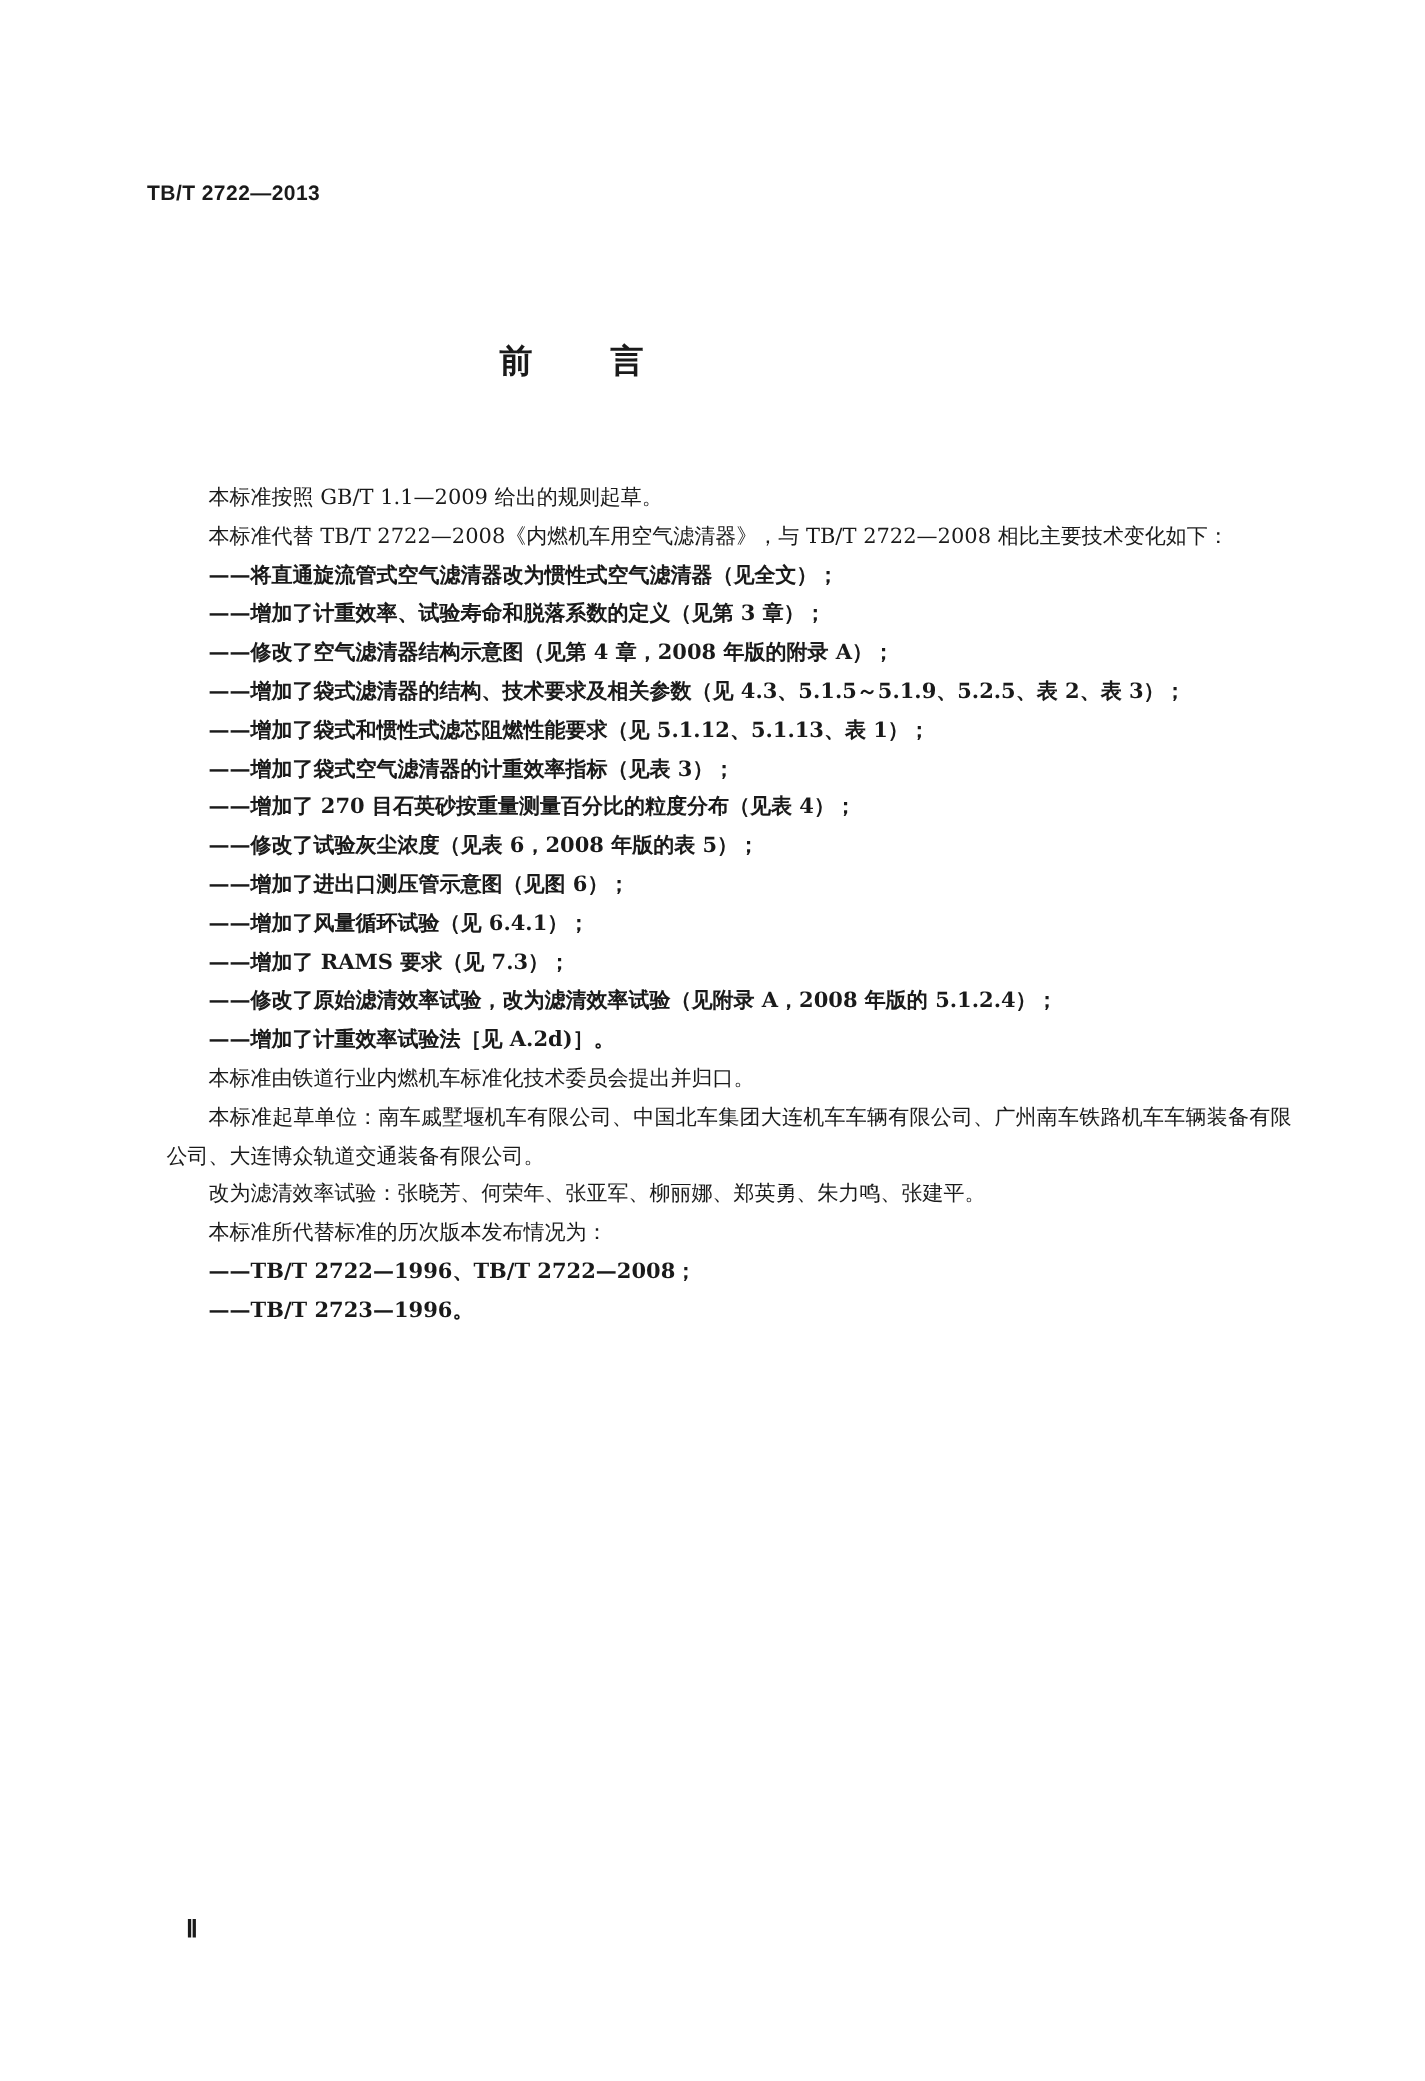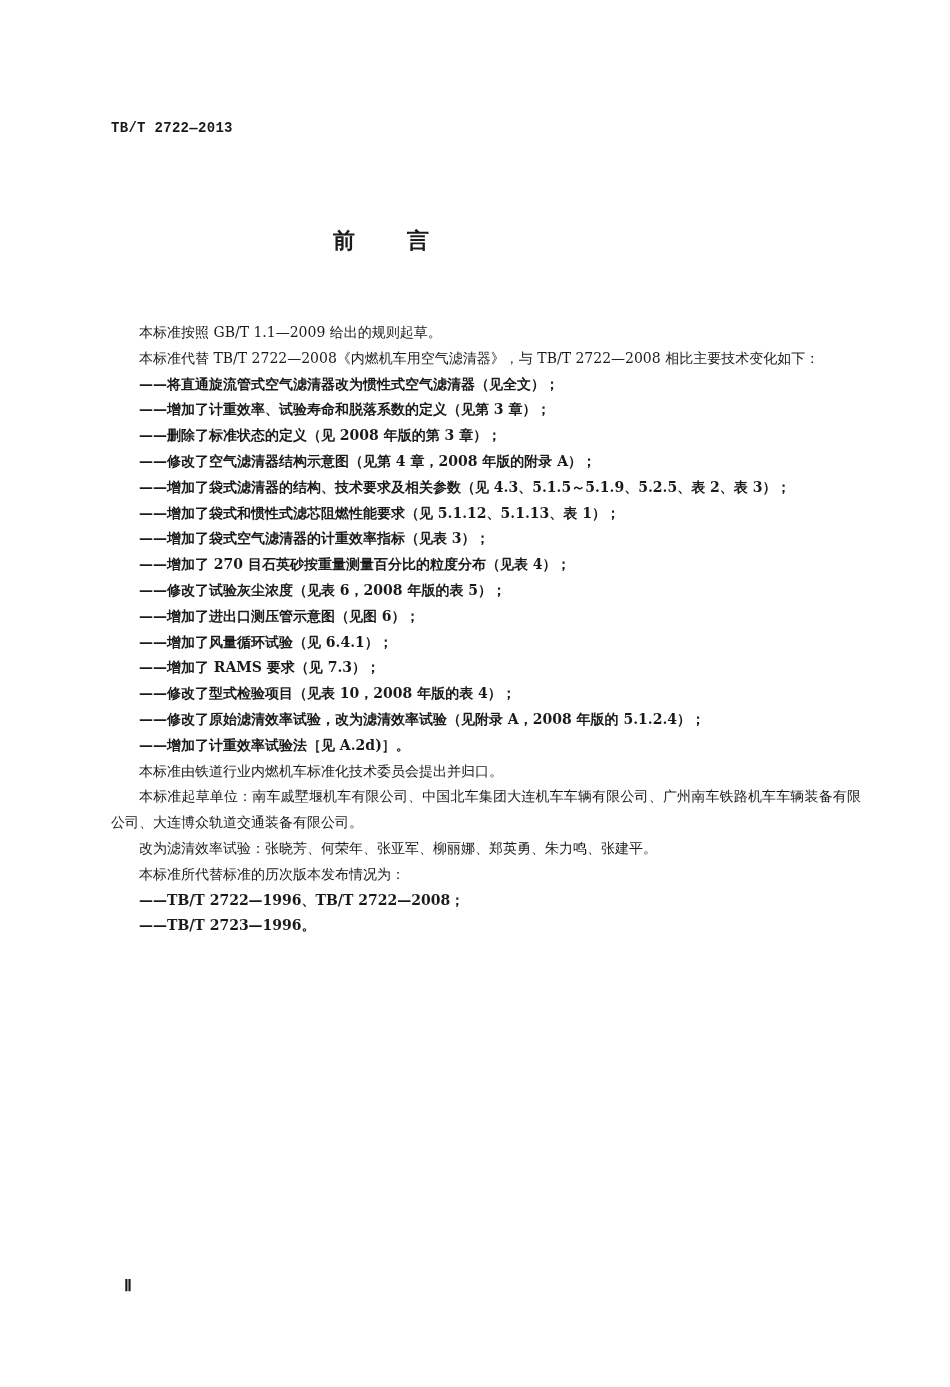--- a/index.html
+++ b/index.html
@@ -1,19 +1,19 @@
 <!DOCTYPE html>
 <html><head>
   <meta charset="utf-8">
   <style>
     html, body { margin: 0; padding: 0; background: #ffffff; }
     body { width: 950px; height: 1387px; position: relative; overflow: hidden; color: #1a1a1a; }
     .header-code {
-      position: absolute; left: 111px; top: 120px;
-      font-family: Liberation Mono, monospace; font-weight: bold; font-size: 14px; letter-spacing: 0.3px; text-align: center;
+      position: absolute; left: 98px; top: 120px;
+      font-family: Liberation Sans, sans-serif; font-weight: bold; font-size: 14px; letter-spacing: 0.3px; text-align: center;
     }
     .title {
       position: absolute; left: 0; width: 762px; top: 226px; text-align: center;
       font-family: "DejaVu Sans", sans-serif; font-weight: bold; font-size: 22px; letter-spacing: 0;
     }
     .title span.gap { display: inline-block; width: 52px; }
     .body {
       position: absolute; left: 111px; top: 320px; width: 750px;
       font-family: "DejaVu Serif", serif; font-size: 14px; line-height: 25.8px;
     }
@@ -33,31 +33,29 @@
   <span>前</span><span class="gap"></span><span>言</span>
 </div>
 
 <div class="body">
   <p class="p">本标准按照 GB/T 1.1—2009 给出的规则起草。</p>
   <p class="p">本标准代替 TB/T 2722—2008《内燃机车用空气滤清器》，与 TB/T 2722—2008 相比主要技术变化如下：</p>
 
   <div>
     <p class="li">——将直通旋流管式空气滤清器改为惯性式空气滤清器（见全文）；</p>
     <p class="li">——增加了计重效率、试验寿命和脱落系数的定义（见第 3 章）；</p>
-    <p class="li">——删除了标准状态的定义（见 2008 年版的第 3 章）；</p>
     <p class="li">——修改了空气滤清器结构示意图（见第 4 章，2008 年版的附录 A）；</p>
     <p class="li">——增加了袋式滤清器的结构、技术要求及相关参数（见 4.3、5.1.5～5.1.9、5.2.5、表 2、表 3）；</p>
     <p class="li">——增加了袋式和惯性式滤芯阻燃性能要求（见 5.1.12、5.1.13、表 1）；</p>
     <p class="li">——增加了袋式空气滤清器的计重效率指标（见表 3）；</p>
     <p class="li">——增加了 270 目石英砂按重量测量百分比的粒度分布（见表 4）；</p>
     <p class="li">——修改了试验灰尘浓度（见表 6，2008 年版的表 5）；</p>
     <p class="li">——增加了进出口测压管示意图（见图 6）；</p>
     <p class="li">——增加了风量循环试验（见 6.4.1）；</p>
     <p class="li">——增加了 RAMS 要求（见 7.3）；</p>
-    <p class="li">——修改了型式检验项目（见表 10，2008 年版的表 4）；</p>
     <p class="li">——修改了原始滤清效率试验，改为滤清效率试验（见附录 A，2008 年版的 5.1.2.4）；</p>
     <p class="li">——增加了计重效率试验法［见 A.2d)］。</p>
   </div>
 
   <p class="p">本标准由铁道行业内燃机车标准化技术委员会提出并归口。</p>
   <p class="p">本标准起草单位：南车戚墅堰机车有限公司、中国北车集团大连机车车辆有限公司、广州南车铁路机车车辆装备有限公司、大连博众轨道交通装备有限公司。</p>
   <p class="p">改为滤清效率试验：张晓芳、何荣年、张亚军、柳丽娜、郑英勇、朱力鸣、张建平。</p>
   <p class="p">本标准所代替标准的历次版本发布情况为：</p>
 
   <div>

